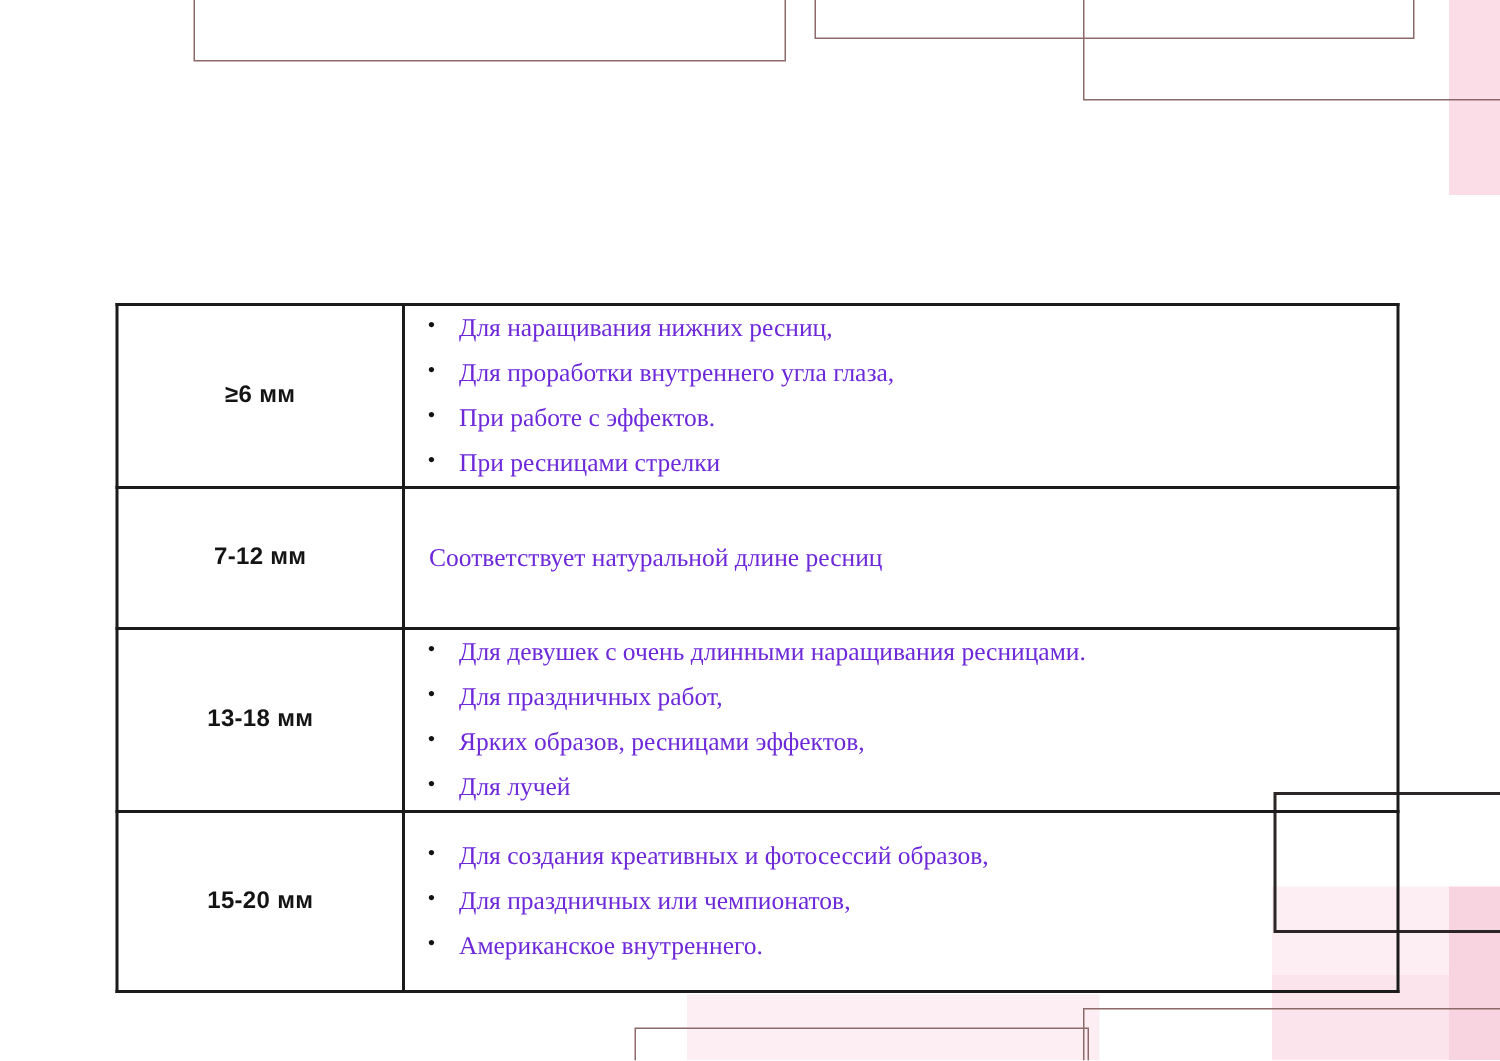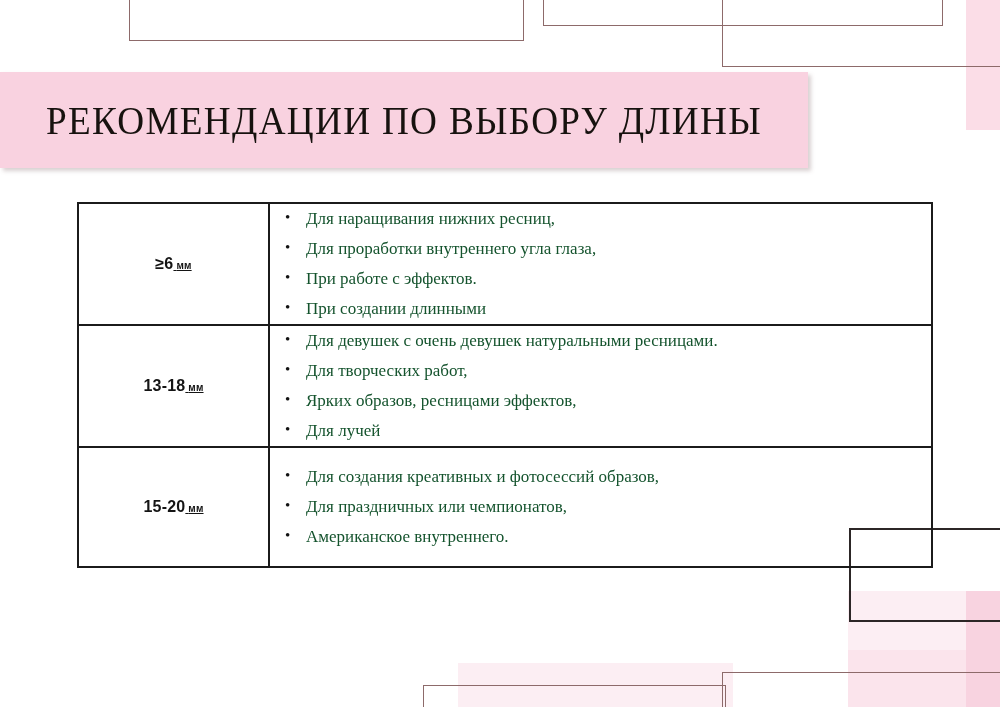--- a/index.html
+++ b/index.html
@@ -116,26 +116,26 @@
   }
   .col-len {
     width: 189px;
     text-align: center;
     font-family: "Liberation Sans", "DejaVu Sans", sans-serif;
     font-weight: bold;
     font-size: 16px;
     color: #141414;
     letter-spacing: 0.2px;
   }
-  .col-len .unit { font-size: 10px; text-decoration: underline; }
+  .col-len .unit { font-size: 16px; }
   .col-desc {
     padding: 9px 10px 9px 0px;
     font-family: "Liberation Serif", "DejaVu Serif", serif;
     font-size: 17px;
-    color: #14532d;
+    color: #6d28d9;
     line-height: 1.0;
   }
   .bullets {
     margin: 0;
     padding: 0;
     list-style: none;
   }
   .bullets li {
     position: relative;
     padding: 5px 0 5px 36px;
@@ -168,49 +168,54 @@
   <div class="pink-block-bottom"></div>
   <div class="pink-block-bottom2"></div>
 
   <div class="frame frame-tl"></div>
   <div class="frame frame-tr"></div>
   <div class="frame frame-tr2"></div>
   <div class="frame frame-bl"></div>
   <div class="frame frame-br"></div>
   <div class="frame frame-mr"></div>
 
-  <div class="title-banner">
-    <div class="title-text">РЕКОМЕНДАЦИИ ПО ВЫБОРУ ДЛИНЫ</div>
-  </div>
 
   <table class="rec-table">
     <tbody>
       <tr>
         <td class="col-len row-tall">
           <span>≥6</span><span class="unit"> </span><span class="unit">мм</span>
         </td>
         <td class="col-desc">
           <ul class="bullets">
             <li>Для наращивания нижних ресниц,</li>
             <li>Для проработки внутреннего угла глаза,</li>
             <li>При работе с эффектов.</li>
-            <li>При создании длинными</li>
+            <li>При ресницами стрелки</li>
           </ul>
         </td>
       </tr>
 
+      <tr>
+        <td class="col-len row-mid">
+          <span>7-12</span><span class="unit"> </span><span class="unit">мм</span>
+        </td>
+        <td class="col-desc">
+          <div class="plain-text">Соответствует натуральной длине ресниц</div>
+        </td>
+      </tr>
 
       <tr>
         <td class="col-len row-tall">
           <span>13-18</span><span class="unit"> </span><span class="unit">мм</span>
         </td>
         <td class="col-desc">
           <ul class="bullets">
-            <li>Для девушек с очень девушек натуральными ресницами.</li>
-            <li>Для творческих работ,</li>
+            <li>Для девушек с очень длинными наращивания ресницами.</li>
+            <li>Для праздничных работ,</li>
             <li>Ярких образов, ресницами эффектов,</li>
             <li>Для лучей</li>
           </ul>
         </td>
       </tr>
 
       <tr>
         <td class="col-len row-tall">
           <span>15-20</span><span class="unit"> </span><span class="unit">мм</span>
         </td>

